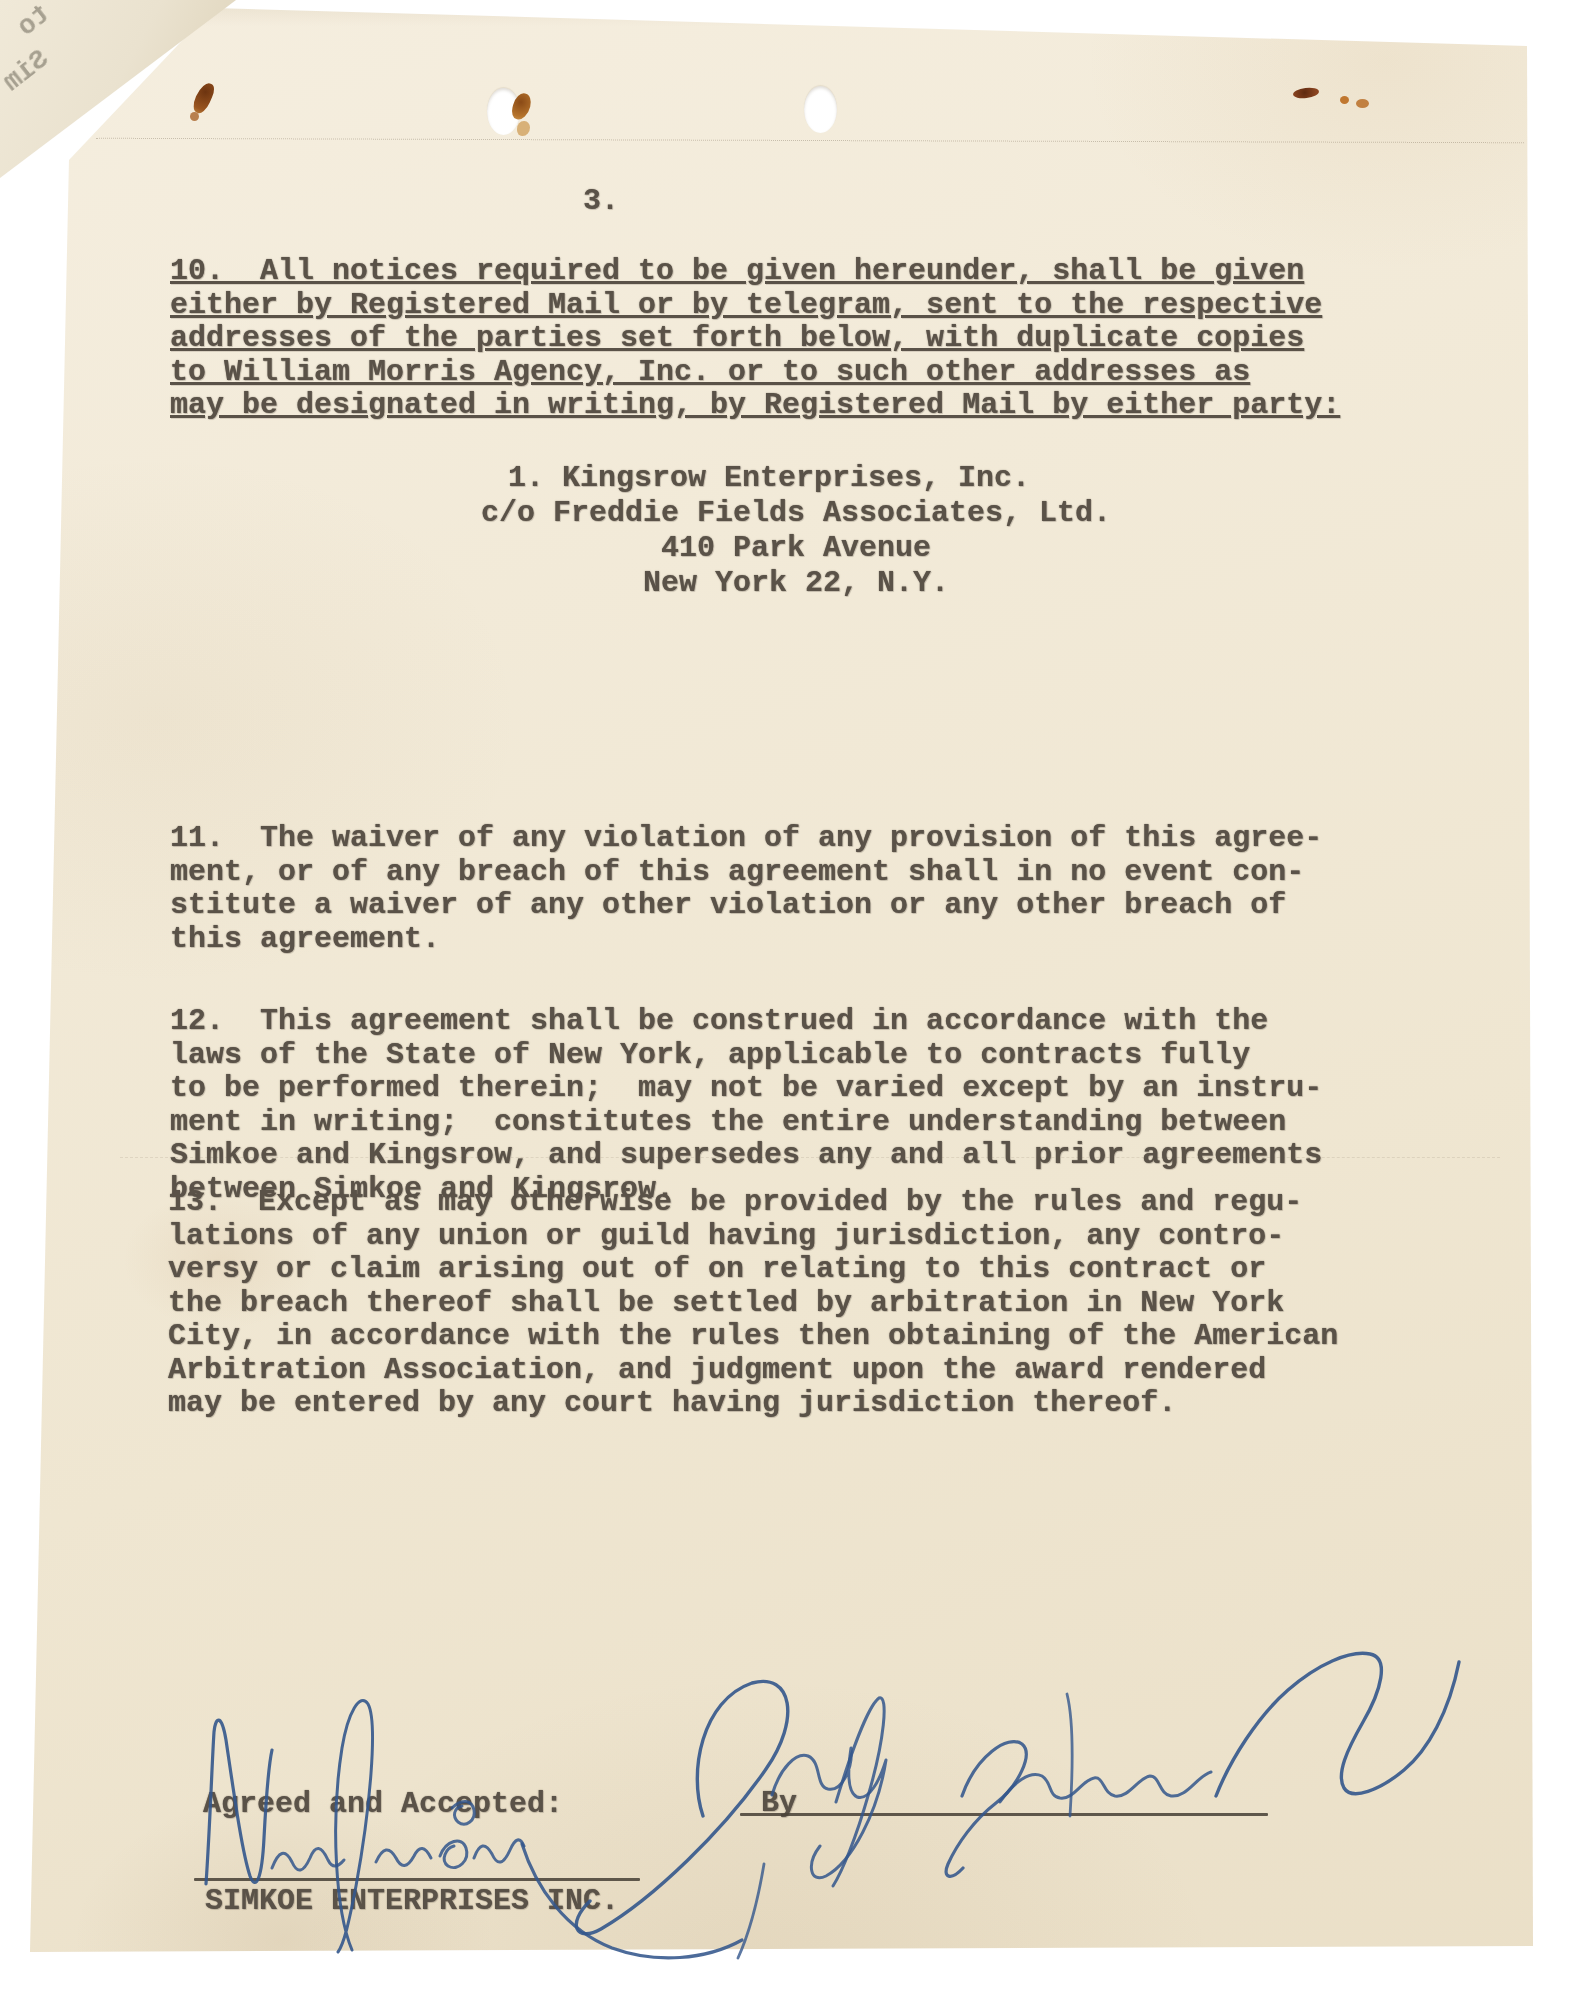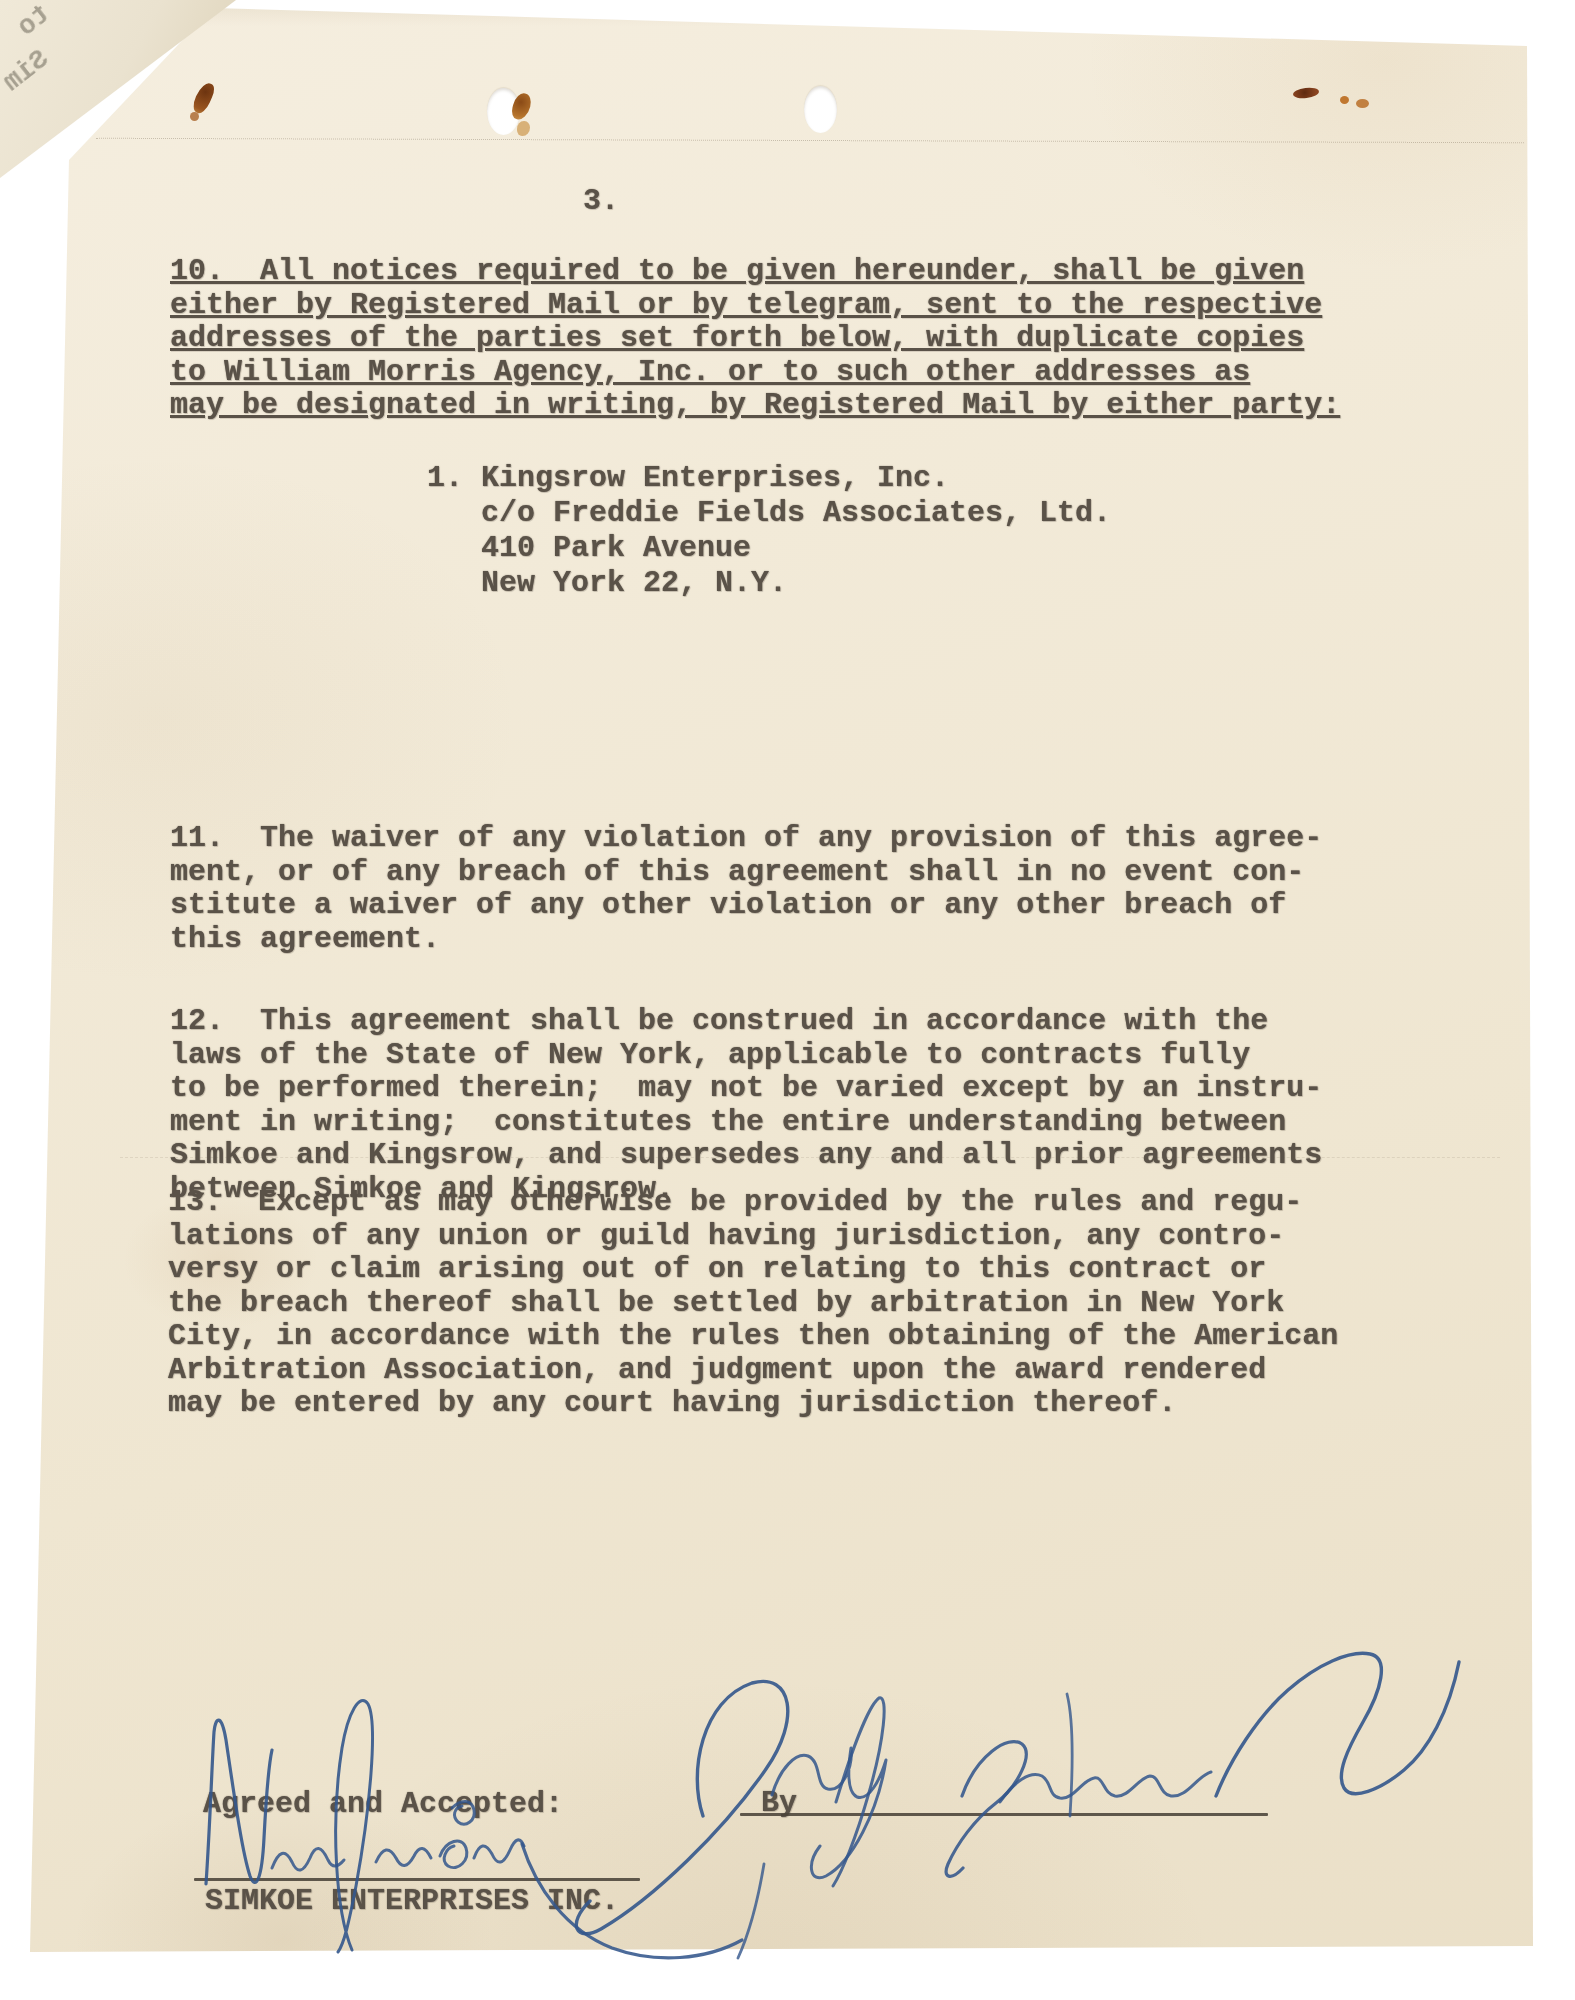--- a/index.html
+++ b/index.html
@@ -65,21 +65,21 @@
   .m1{left:18px;top:6px;}
   .m2{left:2px;top:56px;}
 
   
   .tw{position:absolute;color:#5a5248;font-size:30px;font-weight:bold;
       line-height:33.5px;white-space:pre;
       text-shadow:0 0 1.3px rgba(92,84,72,.8), 1px 1px 0 rgba(92,84,72,.18);}
   .pageno{left:583px;top:185px;}
   .c10{left:170px;top:255px;text-decoration:underline;}
   .addr{line-height:35px;}
-  .a1{left:427px;top:461px;}
+  .a1{left:427px;top:461px;text-align:center;}
   .a2{left:427px;top:622px;}
   .c11{left:170px;top:822px;}
   .c12{left:170px;top:1005px;}
   .c13{left:168px;top:1186px;}
   .closing{left:168px;top:1446px;}
   .vty{left:770px;top:1623px;line-height:34px;}
   .by-label{left:761px;top:1787px;}
   .agreed{left:195px;top:1788px;margin-left:8px;}
   .simkoe{left:205px;top:1885px;}
 

